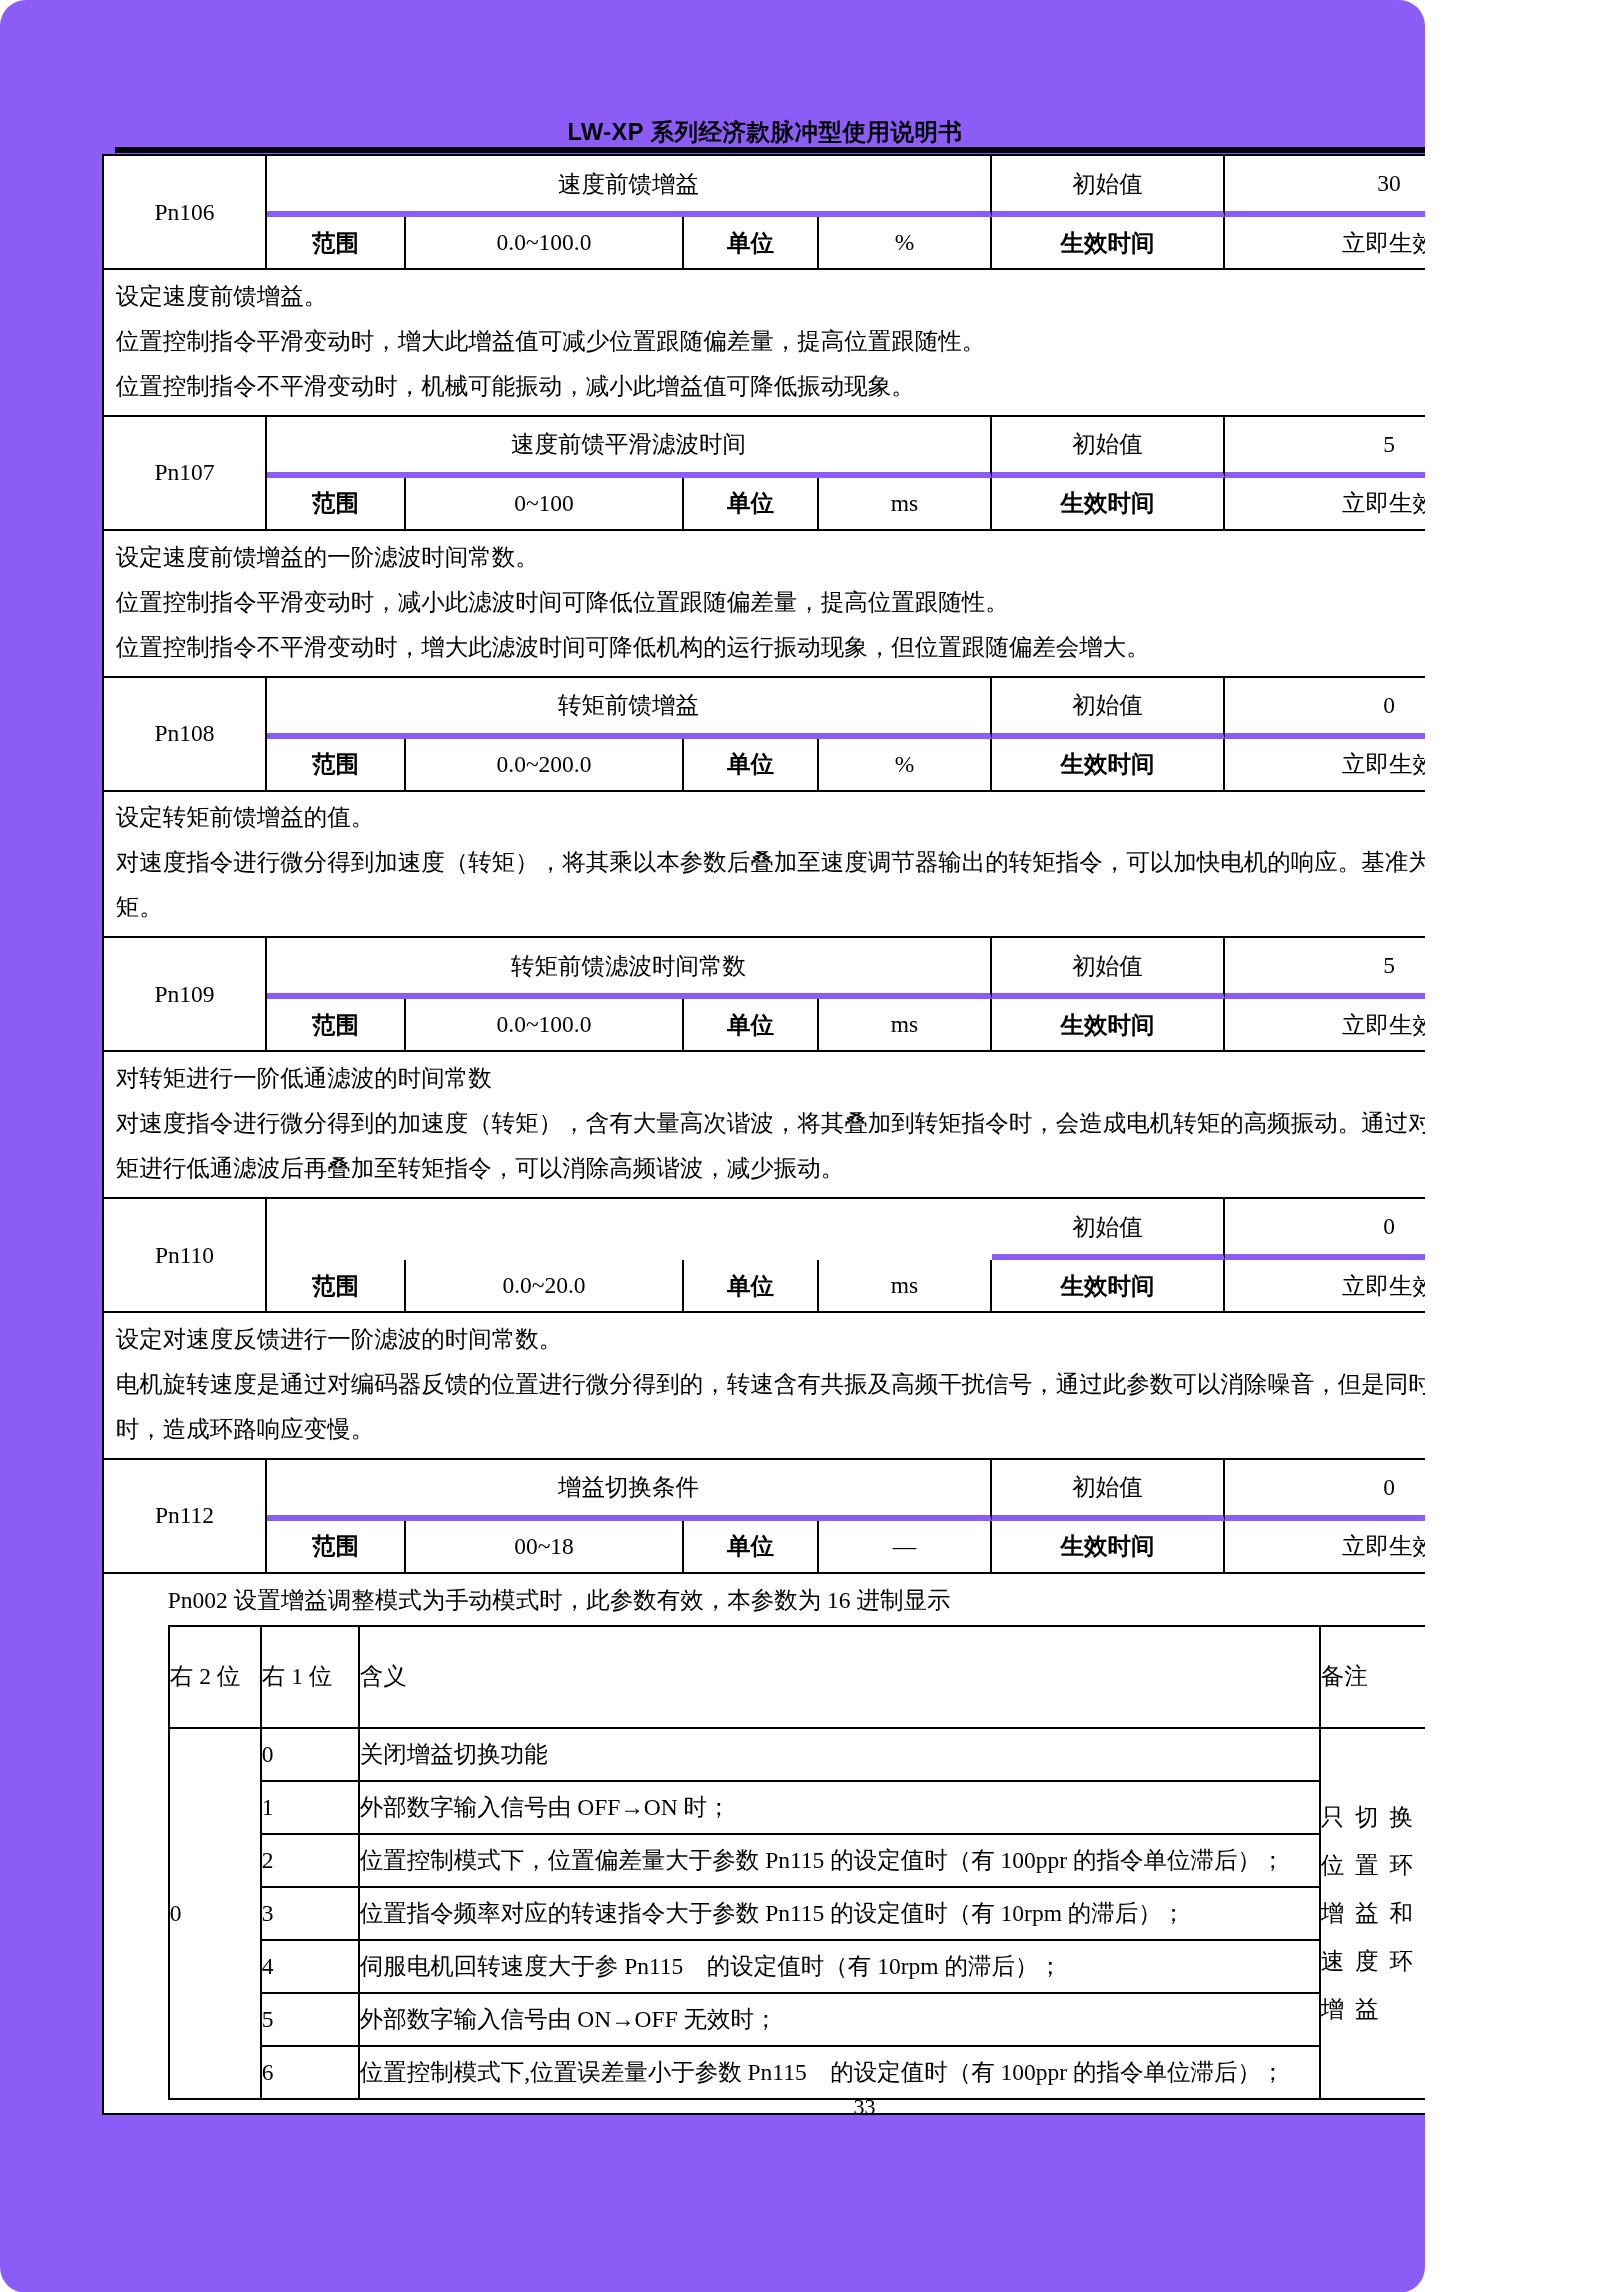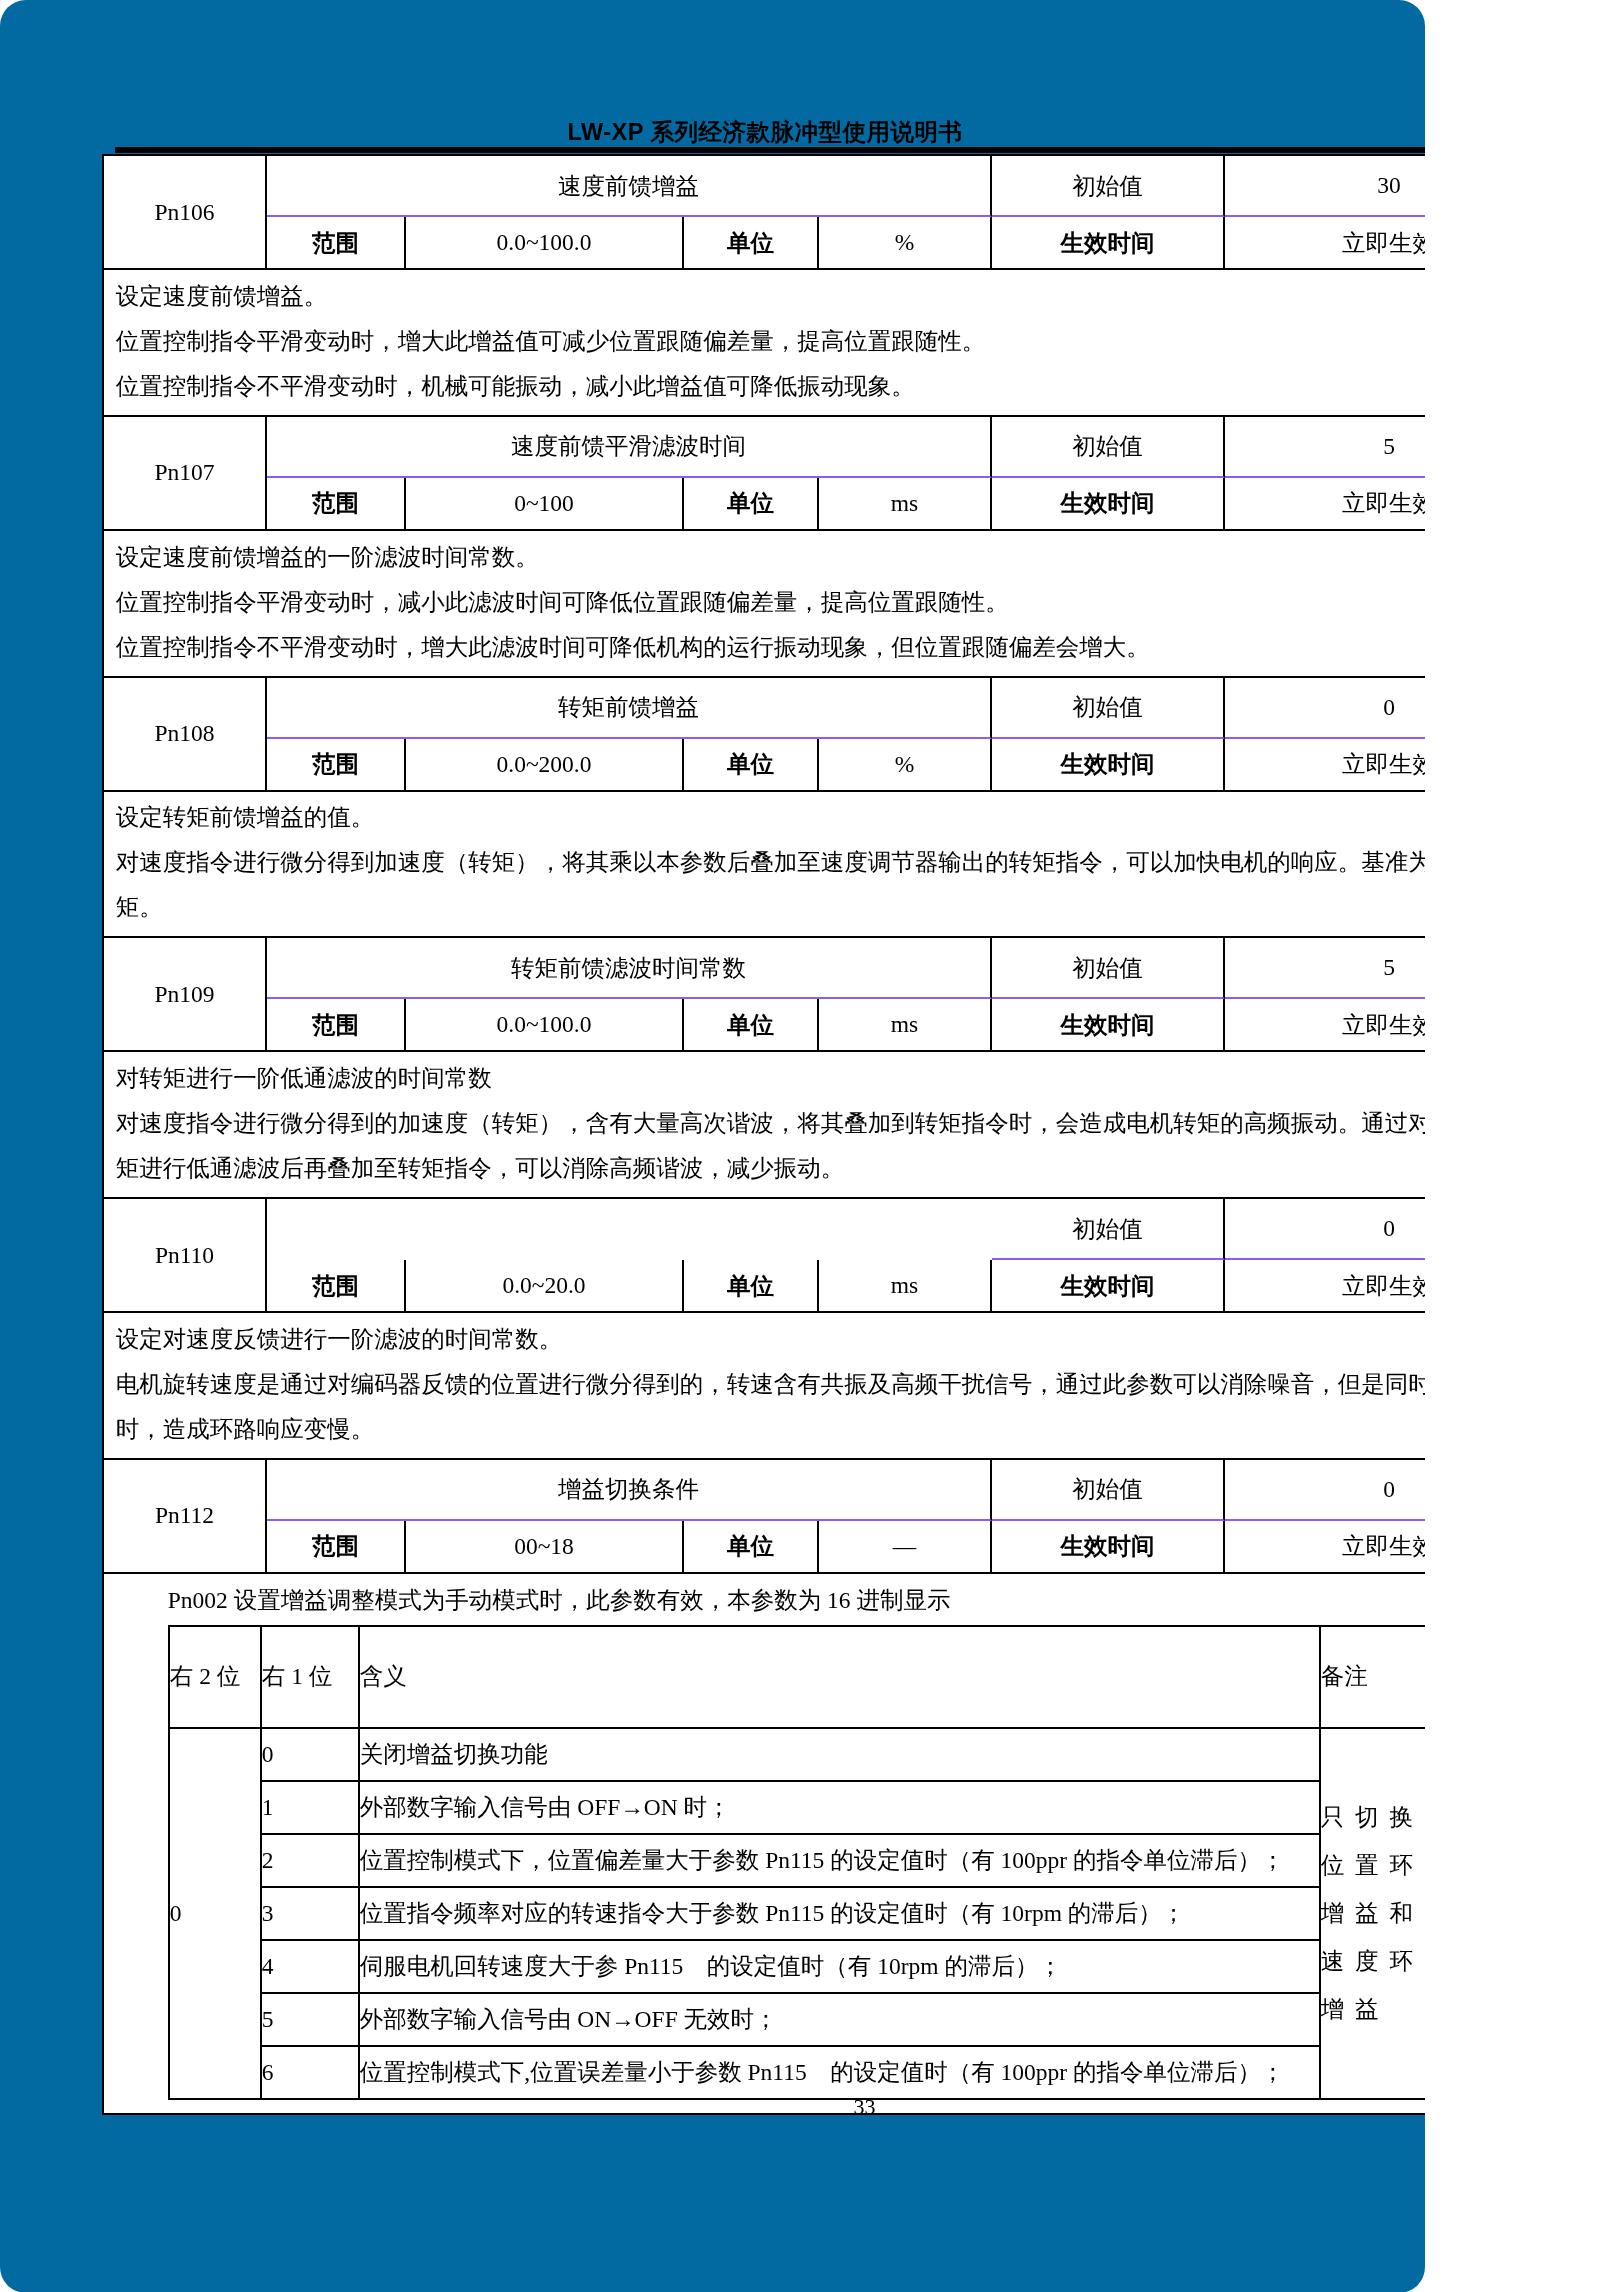--- a/index.html
+++ b/index.html
@@ -1,17 +1,17 @@
 <!DOCTYPE html>
 <html><head>
 <meta charset="utf-8">
 <style>
   html,body { margin:0; padding:0; background:#ffffff; }
   .page {
-    position:relative; width:1425px; height:2293px; background:#0369a1; color:#000;
+    position:relative; width:1425px; height:2293px; background:#8b5cf6; color:#000;
     font-family:"Liberation Serif","DejaVu Serif",serif; overflow:hidden;border-radius:26px;
   }
   .doc-title {
     position:absolute; top:116px; left:102px; width:1453px; box-sizing:border-box;
     padding-right:127px; text-align:center;
     font-family:"Liberation Sans","DejaVu Sans",sans-serif;
     font-weight:bold; font-size:23.5px; letter-spacing:0.5px;
   }
   .head-rule { position:absolute; top:147px; left:115px; width:1440px; height:5.9px; background:#000; }
   .main-table {
@@ -25,21 +25,21 @@
     grid-template-columns:163px 139px 278px 135px 173px 233px 1fr;
     grid-template-rows:61px 51px;
     border-bottom:2px solid #000;
   }
   .cell { display:flex; align-items:center; justify-content:center; font-size:23.5px; box-sizing:border-box; }
   .c-code { grid-row:1/3; grid-column:1; }
   .c-name { grid-column:2/6; }
   .c-iv   { grid-column:6; }
   .c-ivv  { grid-column:7; }
   .br { border-right:2px solid #000; }
-  .bb { border-bottom:2px solid #8b5cf6; }
+  .bb { border-bottom:6px solid #8b5cf6; }
   .bold { font-weight:bold; }
   .pdesc { padding:3.9px 11.8px 5.9px; font-size:23.5px; line-height:45px; }
   .pdesc p { margin:0; }
   .pdesc p.intro { margin-left:52px; }
   .gtable { border-collapse:collapse; table-layout:fixed; width:1270px; margin:2px 0 7.8px 52px; }
   .gtable th, .gtable td {
     border:2px solid #000; font-weight:normal; font-size:23.5px;
     vertical-align:middle; text-align:left; padding:0; box-sizing:border-box;
   }
   .gtable th { height:102px; }

